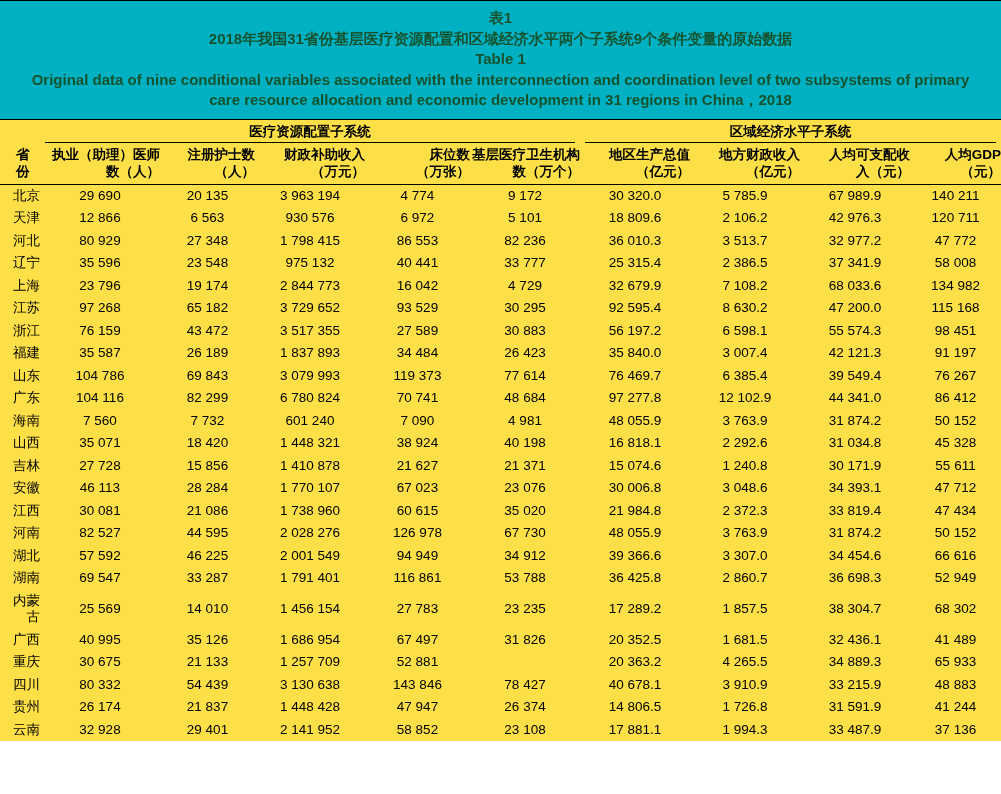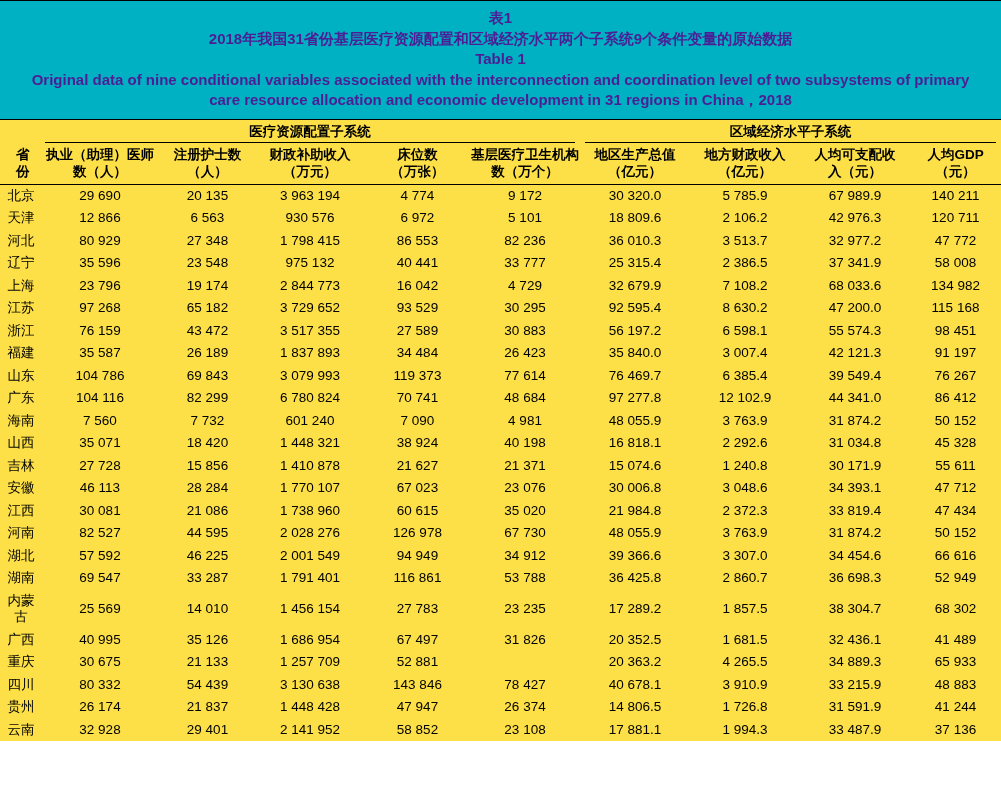--- a/index.html
+++ b/index.html
@@ -3,50 +3,50 @@
 <meta charset="utf-8">
 <style>
   * { margin:0; padding:0; box-sizing:border-box; }
   html,body { background:#ffffff; }
   body {
     width:1001px; height:794px; overflow:hidden;
     font-family:"Liberation Sans","DejaVu Sans",sans-serif;
     color:#000;
   }
   .banner {
-    background:#00b1c3; color:#4c1d95; text-align:center;
+    background:#00b1c3; color:#14532d; text-align:center;
     padding:7px 6px 8px 6px;
     border-top:1px solid #000;
   }
   .banner .bline { font-weight:bold; font-size:15px; line-height:20.5px; }
   .banner .en-title { max-width:945px; margin:0 auto; }
   table {
     width:1001px; table-layout:fixed; border-collapse:collapse;
     border-top:1px solid #000; background:#fde047;
   }
   th, td { font-size:13.5px; overflow:hidden; }
   
   .group-row th { font-weight:bold; padding:2px 0 0 0; vertical-align:bottom; }
   .group-row .rule {
     display:block; border-bottom:1px solid #000;
     padding:1px 0 2px 0; margin:0 5px; line-height:17px;
   }
   
   .colhead-row th {
-    font-weight:bold; text-align:center; vertical-align:middle;
+    font-weight:bold; text-align:right; vertical-align:middle;
     border-bottom:1.5px solid #000; padding:3px 0 4px 0; line-height:17px;
   }
   .colhead-row th.province-head { text-align:left; padding-left:16px;font-family:Liberation Serif, serif; }
   
   tbody td {
     text-align:center; padding:3px 1px; line-height:16.5px;
     white-space:normal;
   }
   tbody td.province {
-    text-align:center; padding-left:2px; padding-right:0;
+    text-align:right; padding-left:2px; padding-right:0;
     word-break:break-all;
   }
 </style>
 </head>
 <body>
 
 <div class="page">
 
   <div class="banner" style="background: rgb(0, 177, 195);">
     <div class="bline">表1</div>

